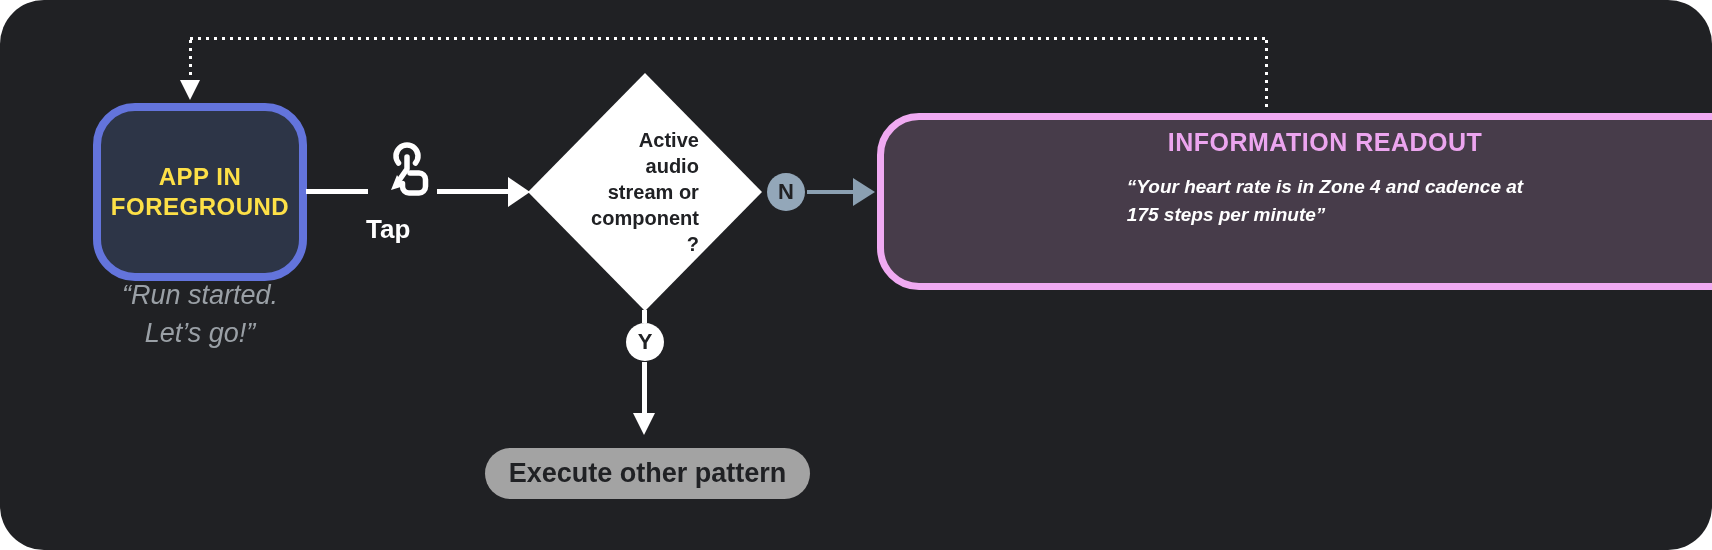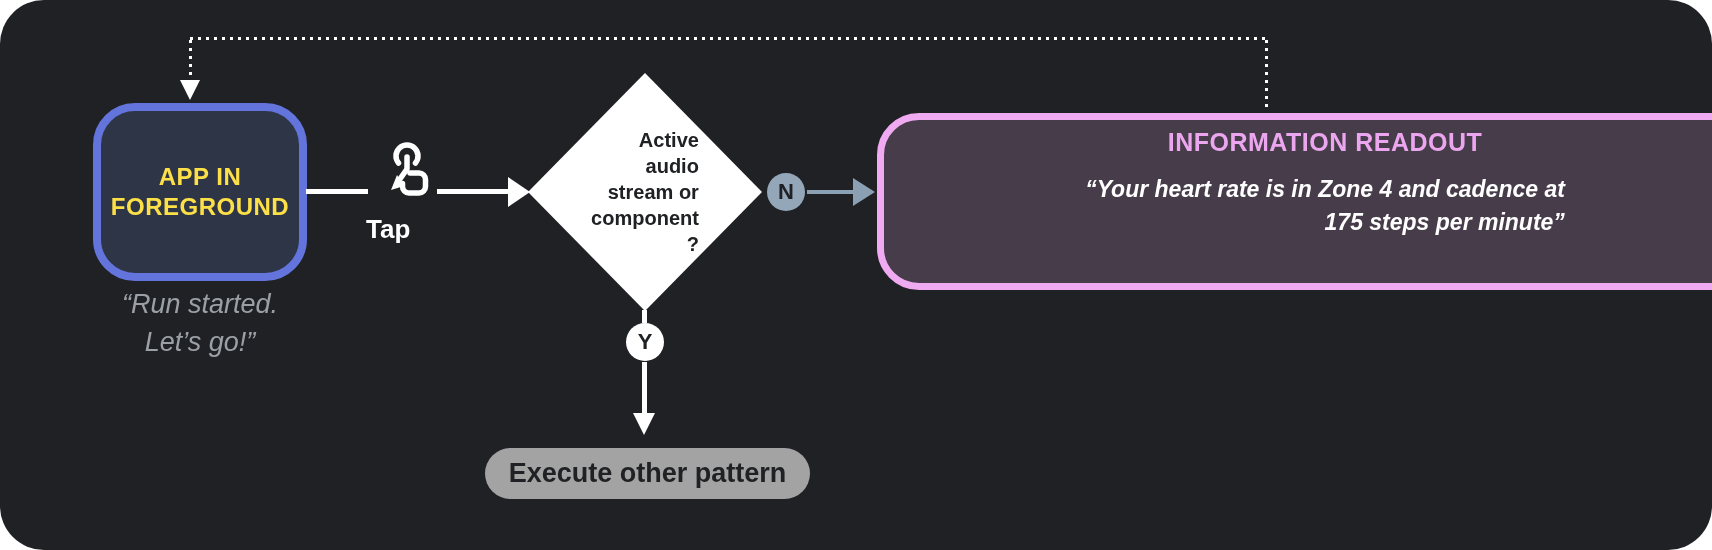--- a/index.html
+++ b/index.html
@@ -18,21 +18,21 @@
     background:repeating-linear-gradient(to bottom,#fff 0 3px,transparent 3px 8px);}
   .tri-down-white-sm{position:absolute;left:180px;top:80px;width:0;height:0;
     border-left:10px solid transparent;border-right:10px solid transparent;border-top:20px solid #fff;}
 
   
   .app-box{position:absolute;left:93px;top:103px;width:214px;height:178px;box-sizing:border-box;
     background:#2D3547;border:8px solid #6374DC;border-radius:42px;
     display:flex;align-items:center;justify-content:center;}
   .app-box .lbl{color:#fde047;font-weight:bold;font-size:24px;letter-spacing:.5px;
     line-height:1.25;text-align:center;white-space:pre-line;}
-  .app-caption{position:absolute;left:63px;top:286px;width:274px;text-align:center;
+  .app-caption{position:absolute;left:63px;top:277px;width:274px;text-align:center;
     color:#9AA0A6;font-style:italic;font-size:27px;line-height:1.4;white-space:pre-line;}
 
   
   .hline{position:absolute;height:5px;background:#fff;}
   .hline.l1{left:306px;top:189px;width:62px;}
   .hline.l2{left:437px;top:189px;width:74px;}
   .tri-right-white{position:absolute;left:508px;top:177px;width:0;height:0;
     border-top:15px solid transparent;border-bottom:15px solid transparent;border-left:22px solid #fff;}
   .gline{position:absolute;left:807px;top:190px;width:48px;height:4px;background:#8BA0B2;}
   .tri-right-gray{position:absolute;left:853px;top:178px;width:0;height:0;
@@ -60,21 +60,21 @@
     font-weight:bold;font-size:22px;color:#202124;}
   .badge.n{left:767px;top:173px;background:#93A7B9;}
   .badge.y{left:626px;top:323px;background:#ffffff;}
 
   
   .readout{position:absolute;left:877px;top:113px;width:896px;height:177px;box-sizing:border-box;
     background:#473C4A;border:7px solid #F0AAF2;border-radius:42px;
     display:flex;flex-direction:column;align-items:center;padding-top:8px;}
   .readout .title{color:#ECA5EF;font-weight:bold;font-size:25px;letter-spacing:.5px;}
   .readout .quote{margin-top:16px;color:#ffffff;font-weight:bold;font-style:italic;
-    font-size:23px;line-height:1.45;text-align:right;white-space:pre-line;}
+    font-size:19px;line-height:1.45;text-align:left;white-space:pre-line;}
 
   
   .pill{position:absolute;left:485px;top:448px;width:325px;height:51px;border-radius:26px;
     background:#a3a3a3;display:flex;align-items:center;justify-content:center;
     color:#202124;font-weight:bold;font-size:27px;}
 </style>
 </head>
 <body>
 
 <div class="stage">

